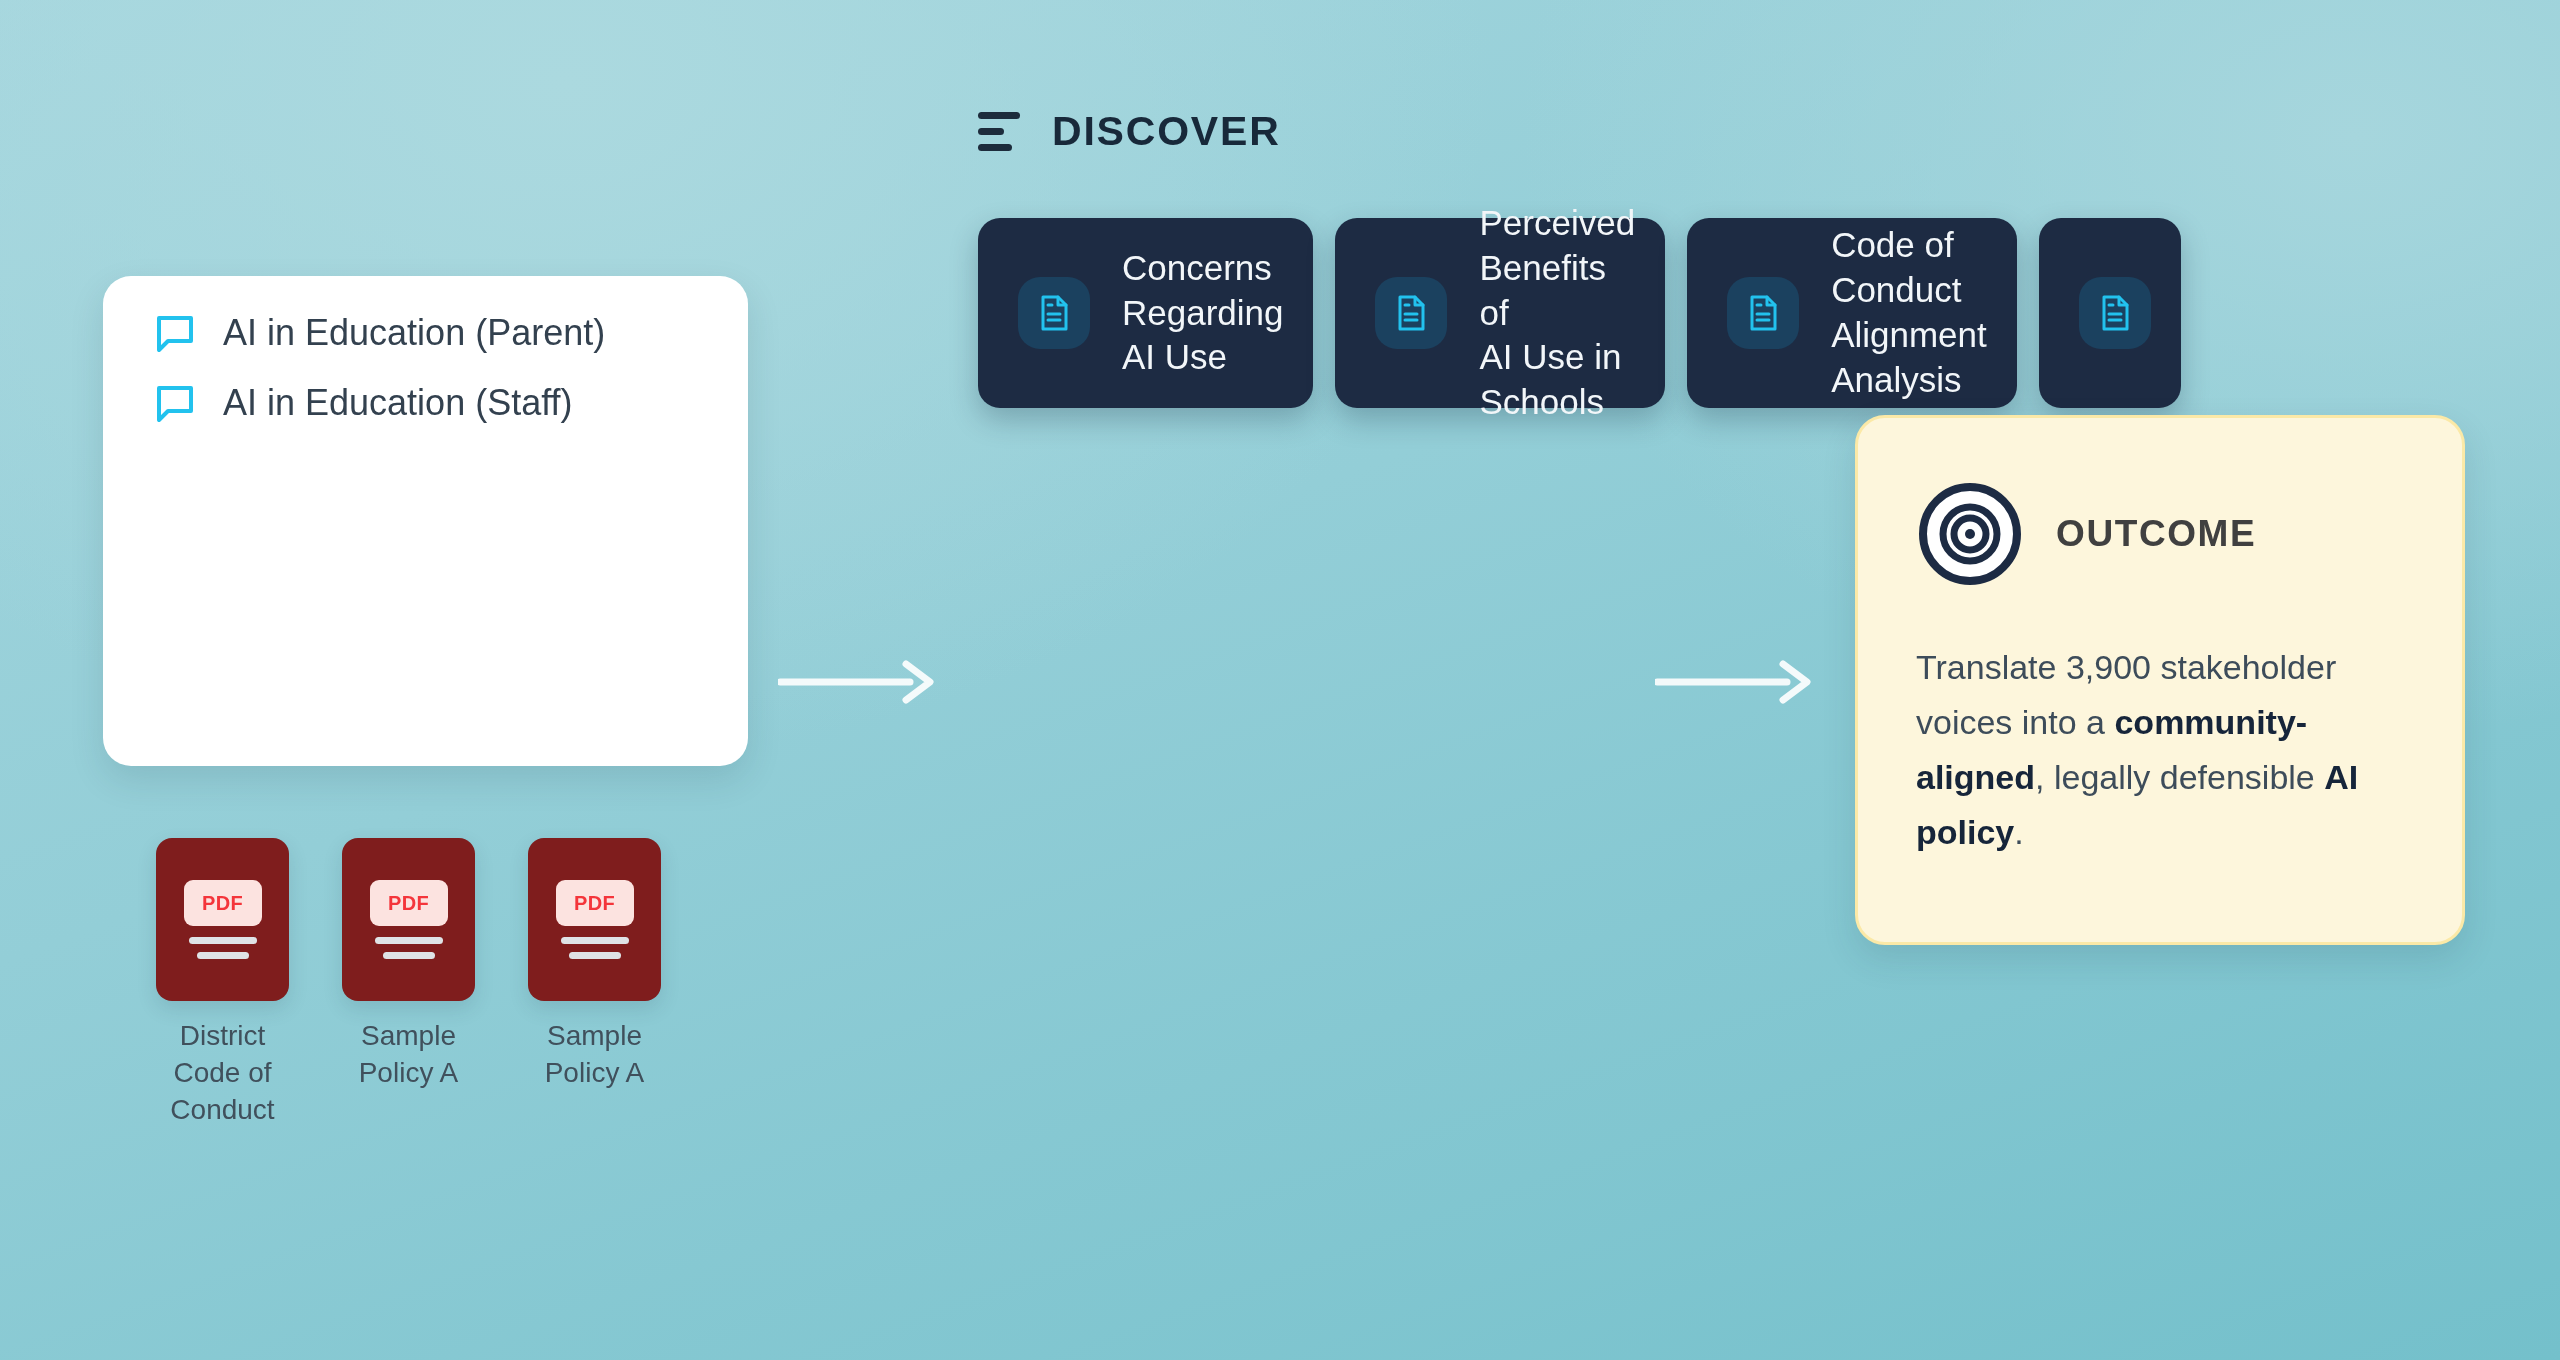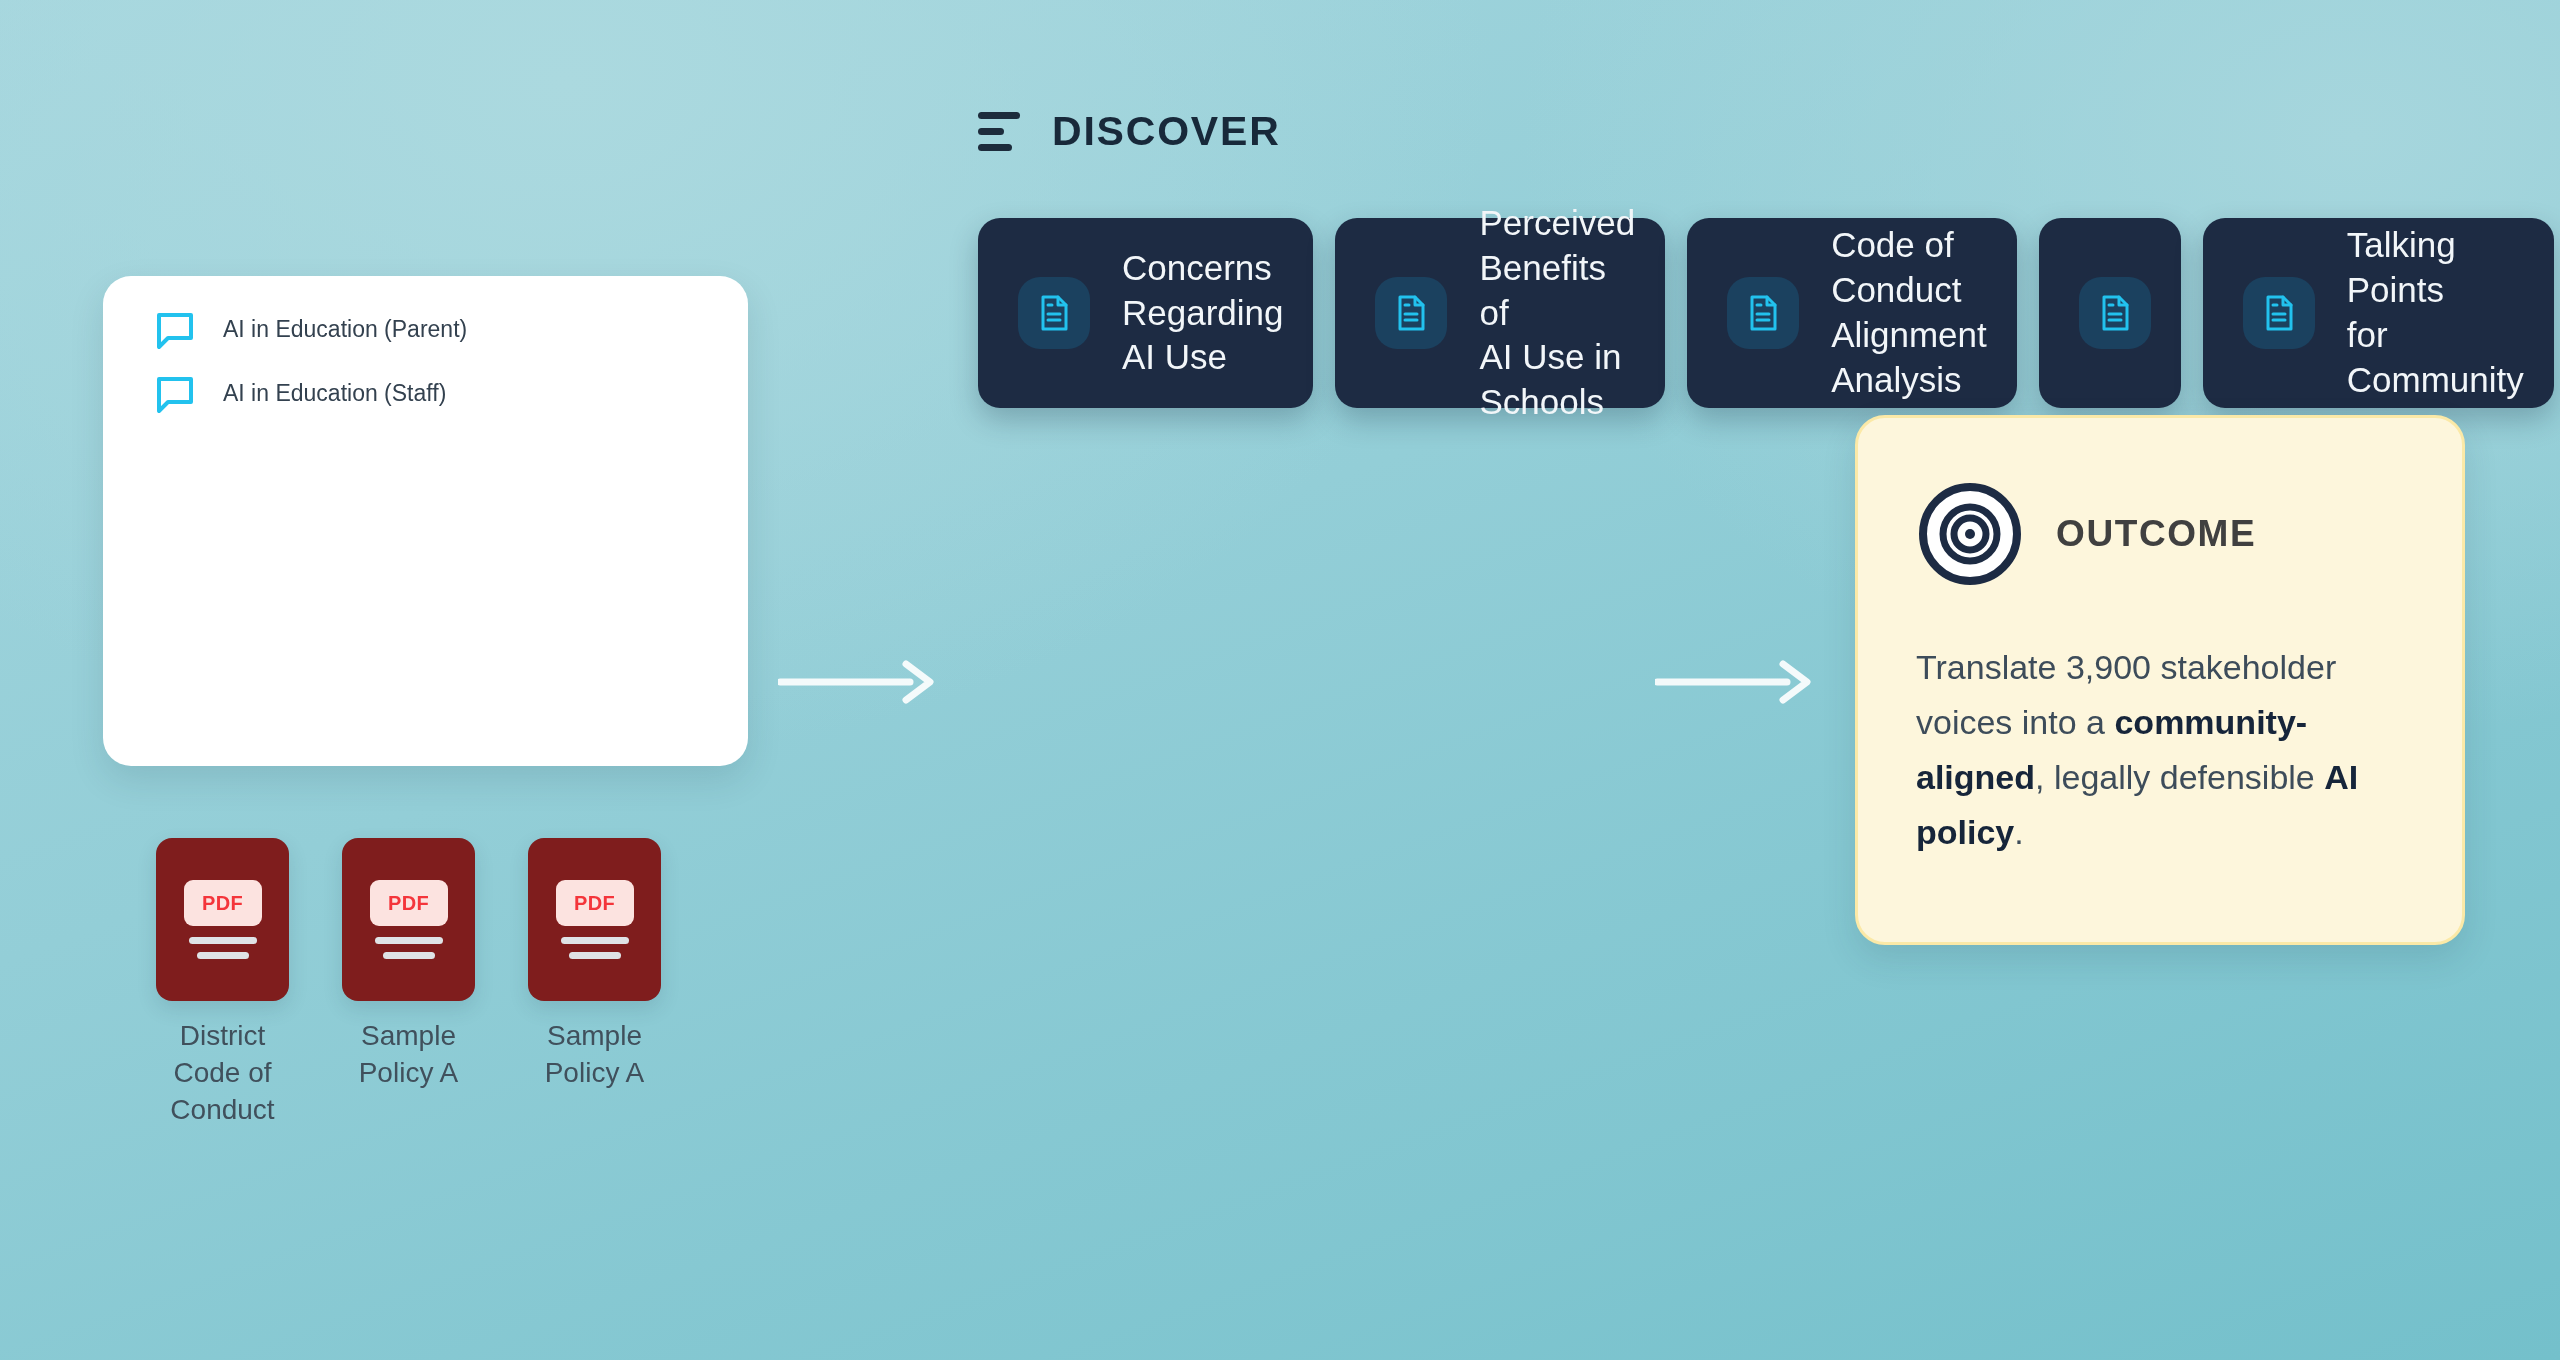--- a/index.html
+++ b/index.html
@@ -86,21 +86,21 @@
     gap: 28px;
   }
 
   .chat-icon {
     flex: 0 0 auto;
     width: 40px;
     height: 40px;
   }
 
   .engage-item-label {
-    font-size: 23px;
+    font-size: 36px;
     color: #33414f;
     line-height: 1.27;
   }
 
   
   .pdf-row {
     position: absolute;
     left: 155px;
     top: 838px;
     display: flex;
@@ -381,31 +381,20 @@
     <div class="discover-card">
       <span class="doc-tile">
         <svg viewBox="0 0 40 40" width="40" height="40">
           <path d="M9 4 h15 l8 8 v24 h-23 z" fill="none" stroke="#22c2ee" stroke-width="3" stroke-linejoin="round" stroke-linecap="round"></path>
           <path d="M24 4 v8 h8" fill="none" stroke="#22c2ee" stroke-width="3" stroke-linejoin="round" stroke-linecap="round"></path>
           <path d="M14 12 h4 M14 21 h12 M14 27 h12" stroke="#22c2ee" stroke-width="3" stroke-linecap="round"></path>
         </svg>
       </span>
     </div>
 
-    <div class="discover-card">
-      <span class="doc-tile">
-        <svg viewBox="0 0 40 40" width="40" height="40">
-          <path d="M9 4 h15 l8 8 v24 h-23 z" fill="none" stroke="#22c2ee" stroke-width="3" stroke-linejoin="round" stroke-linecap="round"></path>
-          <path d="M24 4 v8 h8" fill="none" stroke="#22c2ee" stroke-width="3" stroke-linejoin="round" stroke-linecap="round"></path>
-          <path d="M14 12 h4 M14 21 h12 M14 27 h12" stroke="#22c2ee" stroke-width="3" stroke-linecap="round"></path>
-        </svg>
-      </span>
-      <span class="discover-card-label">Talking Points
-for Community</span>
-    </div>
 
   </div>
 
   <div class="arrow arrow-2">
     <svg width="160" height="44" viewBox="0 0 160 44">
       <path d="M2 22 H132" stroke="#ffffff" stroke-width="7" stroke-linecap="round" opacity="0.9"></path>
       <path d="M128 4 L152 22 L128 40" fill="none" stroke="#ffffff" stroke-width="7" stroke-linecap="round" stroke-linejoin="round" opacity="0.9"></path>
     </svg>
   </div>
 

